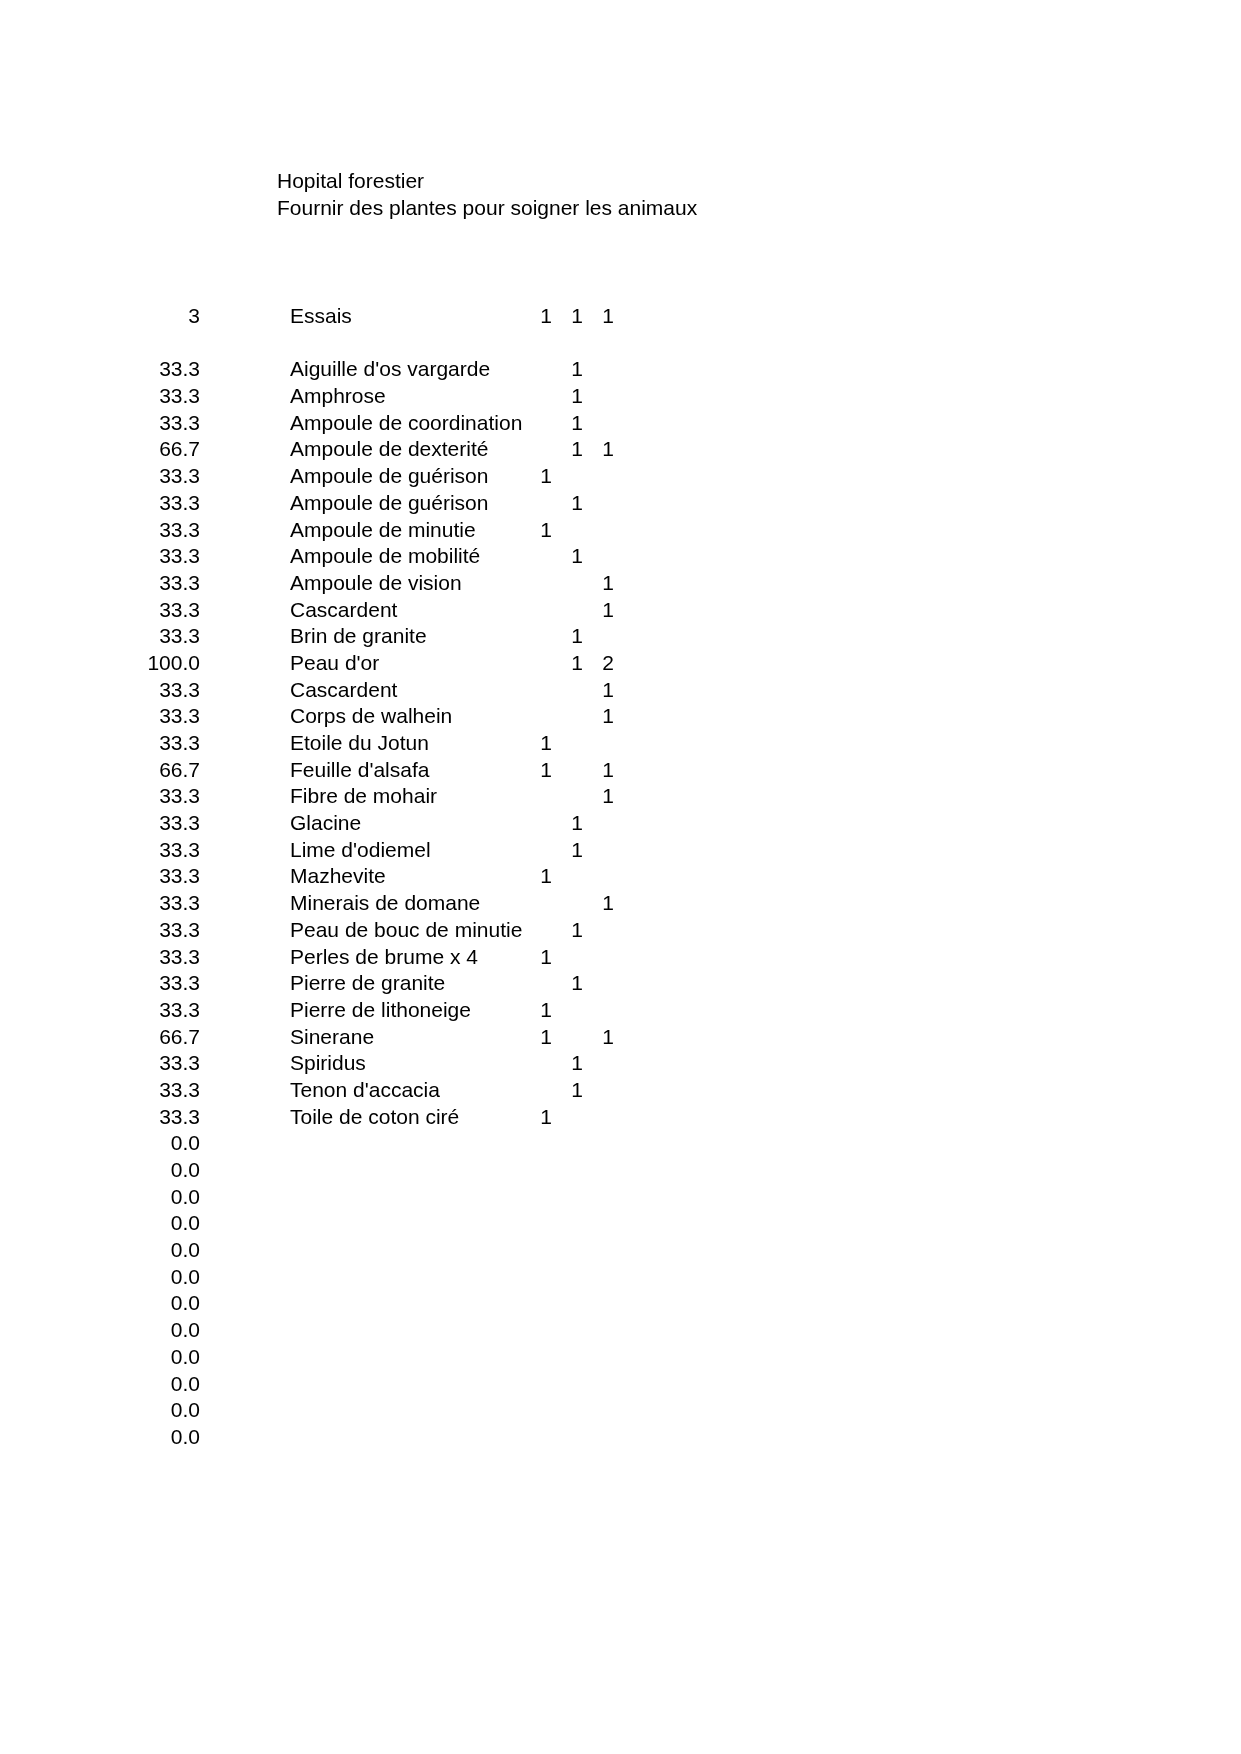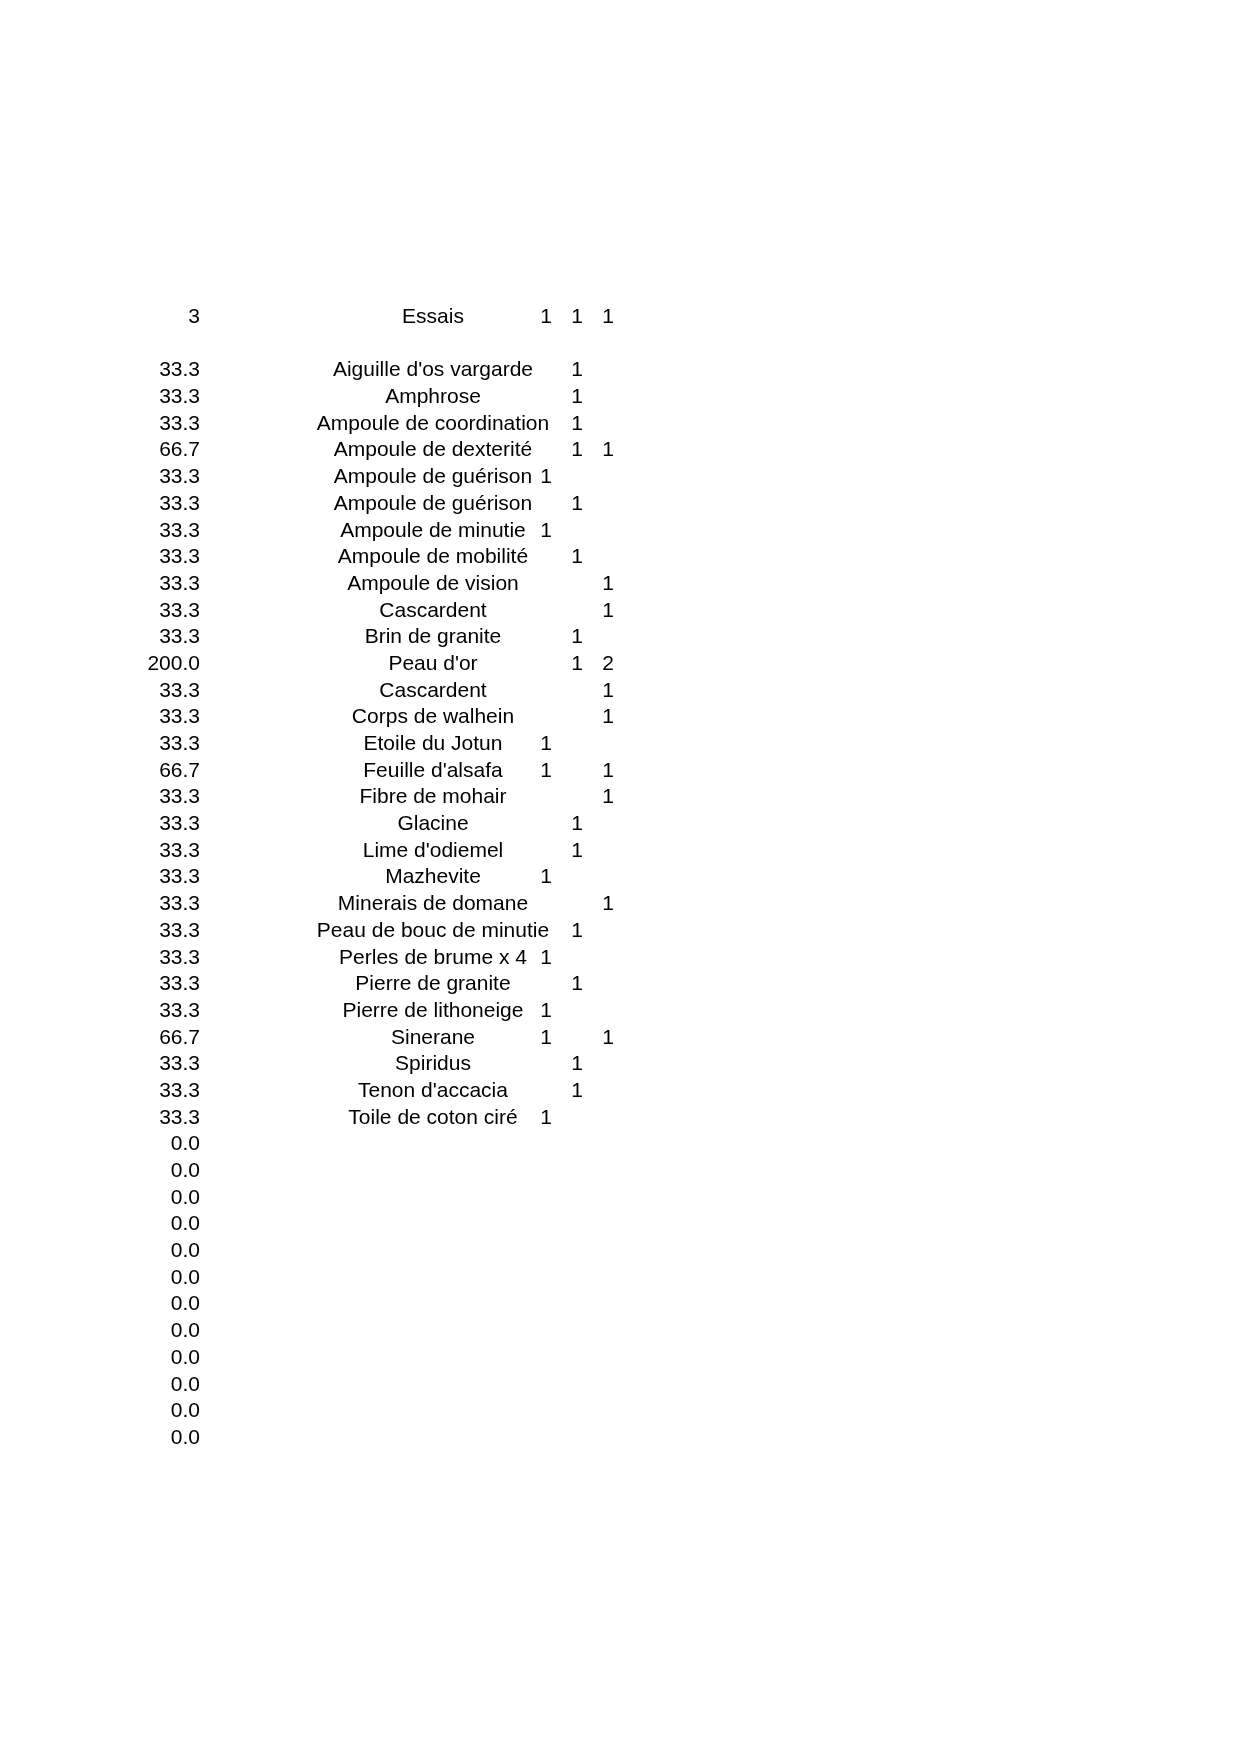--- a/index.html
+++ b/index.html
@@ -39,32 +39,36 @@
     line-height: 26.7px;
     white-space: nowrap;
   }
   .cell {
     position: absolute;
     top: 0;
     height: 26.7px;
     overflow: visible;
   }
   .c-percent { left: 0;     width: 200px; text-align: right; }
-  .c-name    { left: 273px; width: 320px; text-align: center; }
+  .c-name    { left: 290px; width: 320px; text-align: left; }
   .c-t1      { left: 522px; width: 30px;  text-align: right; }
   .c-t2      { left: 553px; width: 30px;  text-align: right; }
   .c-t3      { left: 584px; width: 30px;  text-align: right; }
   .header-count { padding-right: 14px; }
   .spacer-row { height: 26.7px; }
 </style>
 </head>
 <body>
 
 <div class="sheet">
 
+  <div class="title-block">
+    <div>Hopital forestier</div>
+    <div>Fournir des plantes pour soigner les animaux</div>
+  </div>
 
   <div class="grid">
 
     <div class="row">
       <div class="cell c-percent header-count">3</div>
       <div class="cell c-name">Essais</div>
       <div class="cell c-t1">1</div>
       <div class="cell c-t2">1</div>
       <div class="cell c-t3">1</div>
     </div>
@@ -154,21 +158,21 @@
 
   <div class="row">
     <div class="cell c-percent">33.3</div>
     <div class="cell c-name">Brin de granite</div>
     <div class="cell c-t1"></div>
     <div class="cell c-t2">1</div>
     <div class="cell c-t3"></div>
   </div>
 
   <div class="row">
-    <div class="cell c-percent">200.0</div>
+    <div class="cell c-percent">100.0</div>
     <div class="cell c-name">Peau d'or</div>
     <div class="cell c-t1"></div>
     <div class="cell c-t2">1</div>
     <div class="cell c-t3">2</div>
   </div>
 
   <div class="row">
     <div class="cell c-percent">33.3</div>
     <div class="cell c-name">Cascardent</div>
     <div class="cell c-t1"></div>

